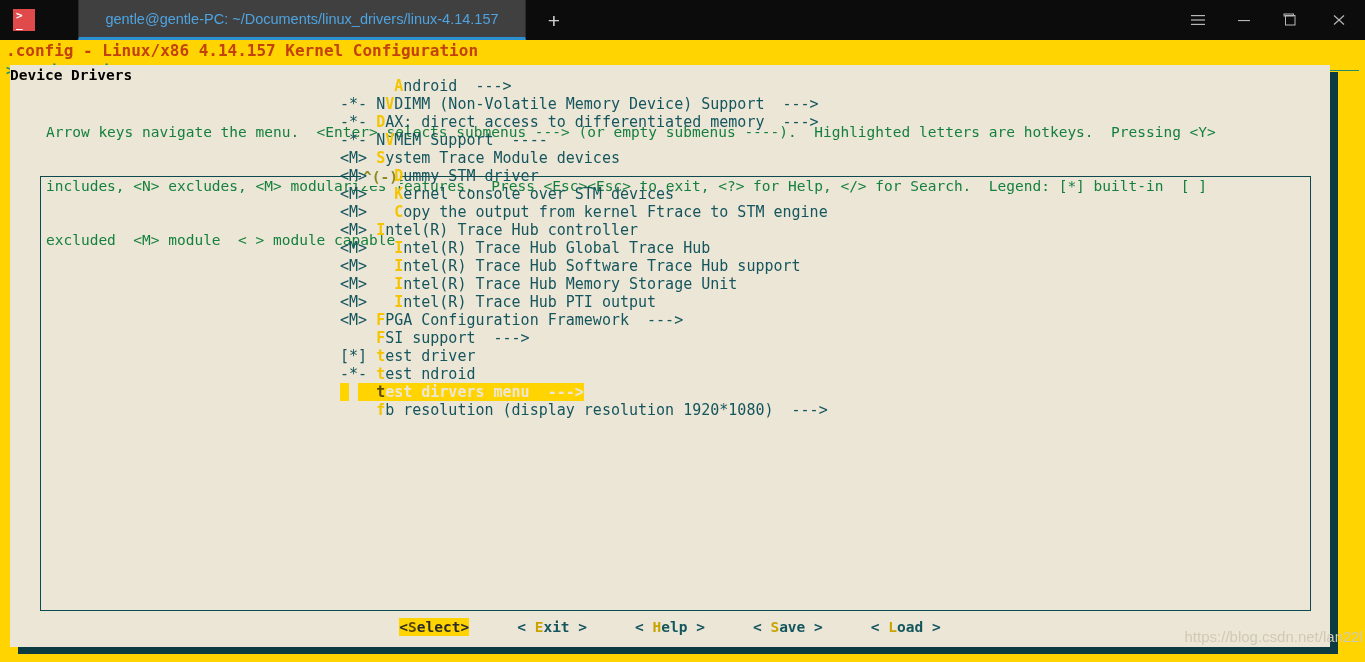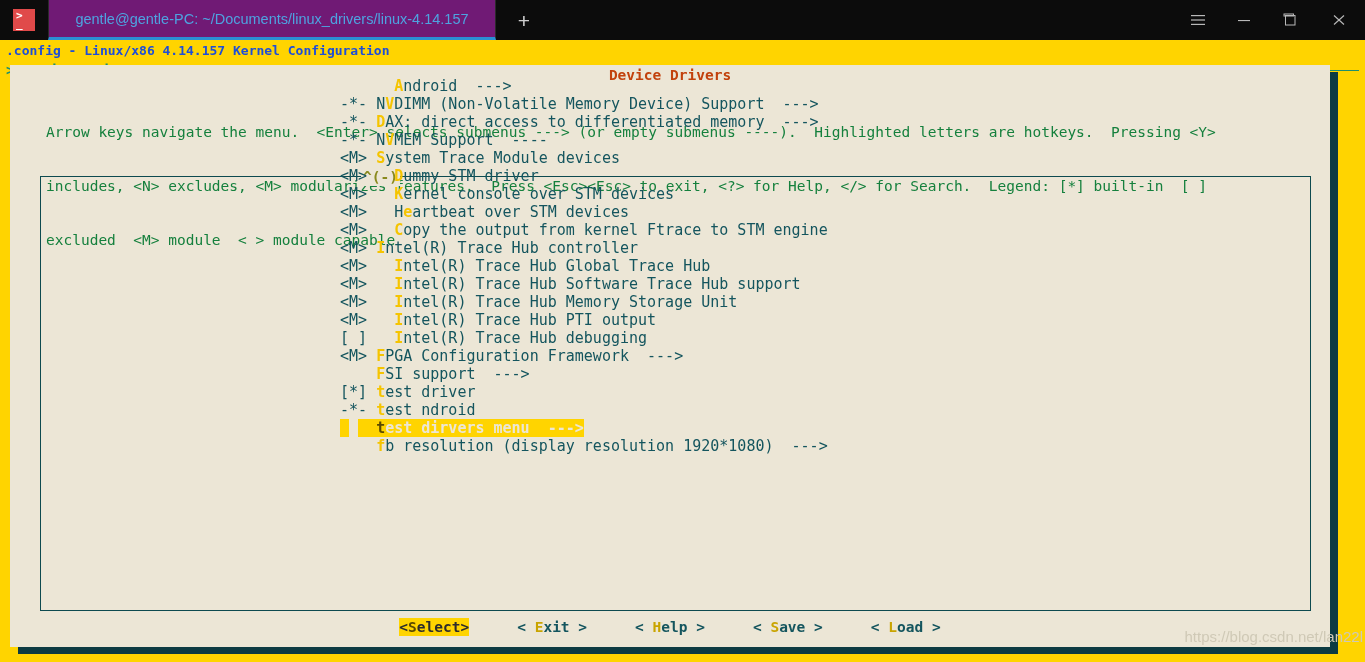--- a/index.html
+++ b/index.html
@@ -54,28 +54,29 @@
     padding-left: 3px;
     box-sizing: border-box;
   }
   .term-icon .g1 { letter-spacing: -1px; }
   .term-icon .g2 { margin-top: -2px; letter-spacing: -1px;}
 
   .tab {
     flex: 0 0 auto;
     width: 448px;
     height: 40px;
-    background: #701a75;
+    background: #404040;
     border-bottom: 3px solid #2b8fd4;
     display: flex;
     align-items: center;
     justify-content: center;
     box-sizing: border-box;
     border-left: 1px solid #2b2b2b;
     border-right: 1px solid #2b2b2b;
+    margin-left: 30px;
   }
   .tab-title {
     color: #4ea3e0;
     font-family: "Liberation Sans", sans-serif;
     font-size: 14.5px;
     white-space: nowrap;
   }
   .newtab {
     flex: 0 0 auto;
     width: 56px;
@@ -109,24 +110,24 @@
     background: #ffd400;
     overflow: hidden;
     font-family: "DejaVu Sans Mono", monospace;
     font-size: 14.5px;
     line-height: 18px;
   }
 
   .kc-title {
     position: absolute;
     left: 6px; top: 2px;
-    color: #1d4ed8;
-    font-weight: bold;
-    white-space: pre;
-    font-size: 13px;
+    color: #c2410c;
+    font-weight: bold;
+    white-space: pre;
+    font-size: 16px;
   }
   .kc-crumbrow {
     position: absolute;
     left: 6px; top: 21px;
     width: 1353px;
     color: #1f8f6e;
     font-weight: bold;
     white-space: pre;
     font-size: 14.5px;
     display: flex;
@@ -157,22 +158,21 @@
     height: 582px;
     background: #ece6d6;
     box-sizing: border-box;
     overflow: hidden;
   }
 
   .dlg-title {
     position: absolute;
     left: 0; top: 1px;
     width: 1320px;
-    text-align: center;
-    color: #c2410c;
+    color: #000000;
     font-weight: bold;
     font-size: 14.5px;
     line-height: 18px;
     white-space: pre;
   }
 
   .help {
     position: absolute;
     left: 36px; top: 22px;
     width: 1250px;
@@ -343,28 +343,26 @@
       </div>
 
       <div class="menulist" id="menulist">
           <div class="mrow"><span>    </span><span>  </span><span class="hk">A</span><span>ndroid  ---&gt;</span></div>
           <div class="mrow"><span>-*- </span><span></span><span>N</span><span class="hk">V</span><span>DIMM (Non-Volatile Memory Device) Support  ---&gt;</span></div>
           <div class="mrow"><span>-*- </span><span></span><span class="hk">D</span><span>AX: direct access to differentiated memory  ---&gt;</span></div>
           <div class="mrow"><span>-*- </span><span></span><span>N</span><span class="hk">V</span><span>MEM Support  ----</span></div>
           <div class="mrow"><span>&lt;M&gt; </span><span></span><span class="hk">S</span><span>ystem Trace Module devices</span></div>
           <div class="mrow"><span>&lt;M&gt; </span><span>  </span><span class="hk">D</span><span>ummy STM driver</span></div>
           <div class="mrow"><span>&lt;M&gt; </span><span>  </span><span class="hk">K</span><span>ernel console over STM devices</span></div>
-          <div class="mrow"><span>&lt;M&gt; </span><span>  </span><span>H</span><span class="hk">e</span><span>artbeat over STM devices</span></div>
           <div class="mrow"><span>&lt;M&gt; </span><span>  </span><span class="hk">C</span><span>opy the output from kernel Ftrace to STM engine</span></div>
           <div class="mrow"><span>&lt;M&gt; </span><span></span><span class="hk">I</span><span>ntel(R) Trace Hub controller</span></div>
           <div class="mrow"><span>&lt;M&gt; </span><span>  </span><span class="hk">I</span><span>ntel(R) Trace Hub Global Trace Hub</span></div>
           <div class="mrow"><span>&lt;M&gt; </span><span>  </span><span class="hk">I</span><span>ntel(R) Trace Hub Software Trace Hub support</span></div>
           <div class="mrow"><span>&lt;M&gt; </span><span>  </span><span class="hk">I</span><span>ntel(R) Trace Hub Memory Storage Unit</span></div>
           <div class="mrow"><span>&lt;M&gt; </span><span>  </span><span class="hk">I</span><span>ntel(R) Trace Hub PTI output</span></div>
-          <div class="mrow"><span>[ ] </span><span>  </span><span class="hk">I</span><span>ntel(R) Trace Hub debugging</span></div>
           <div class="mrow"><span>&lt;M&gt; </span><span></span><span class="hk">F</span><span>PGA Configuration Framework  ---&gt;</span></div>
           <div class="mrow"><span>    </span><span></span><span class="hk">F</span><span>SI support  ---&gt;</span></div>
           <div class="mrow"><span>[*] </span><span></span><span class="hk">t</span><span>est driver</span></div>
           <div class="mrow"><span>-*- </span><span></span><span class="hk">t</span><span>est ndroid</span></div>
           <div class="mrow sel"><span> </span><span class="gapcell"> </span><span>  </span><span></span><span class="hk">t</span><span>est dirvers menu  ---&gt;</span></div>
           <div class="mrow"><span>    </span><span></span><span class="hk">f</span><span>b resolution (display resolution 1920*1080)  ---&gt;</span></div>
         </div>
 
       <div class="btnbar" id="btnbar">
           <span class="btn active"><span>&lt;</span><span class="hk">S</span><span>elect&gt;</span></span>

